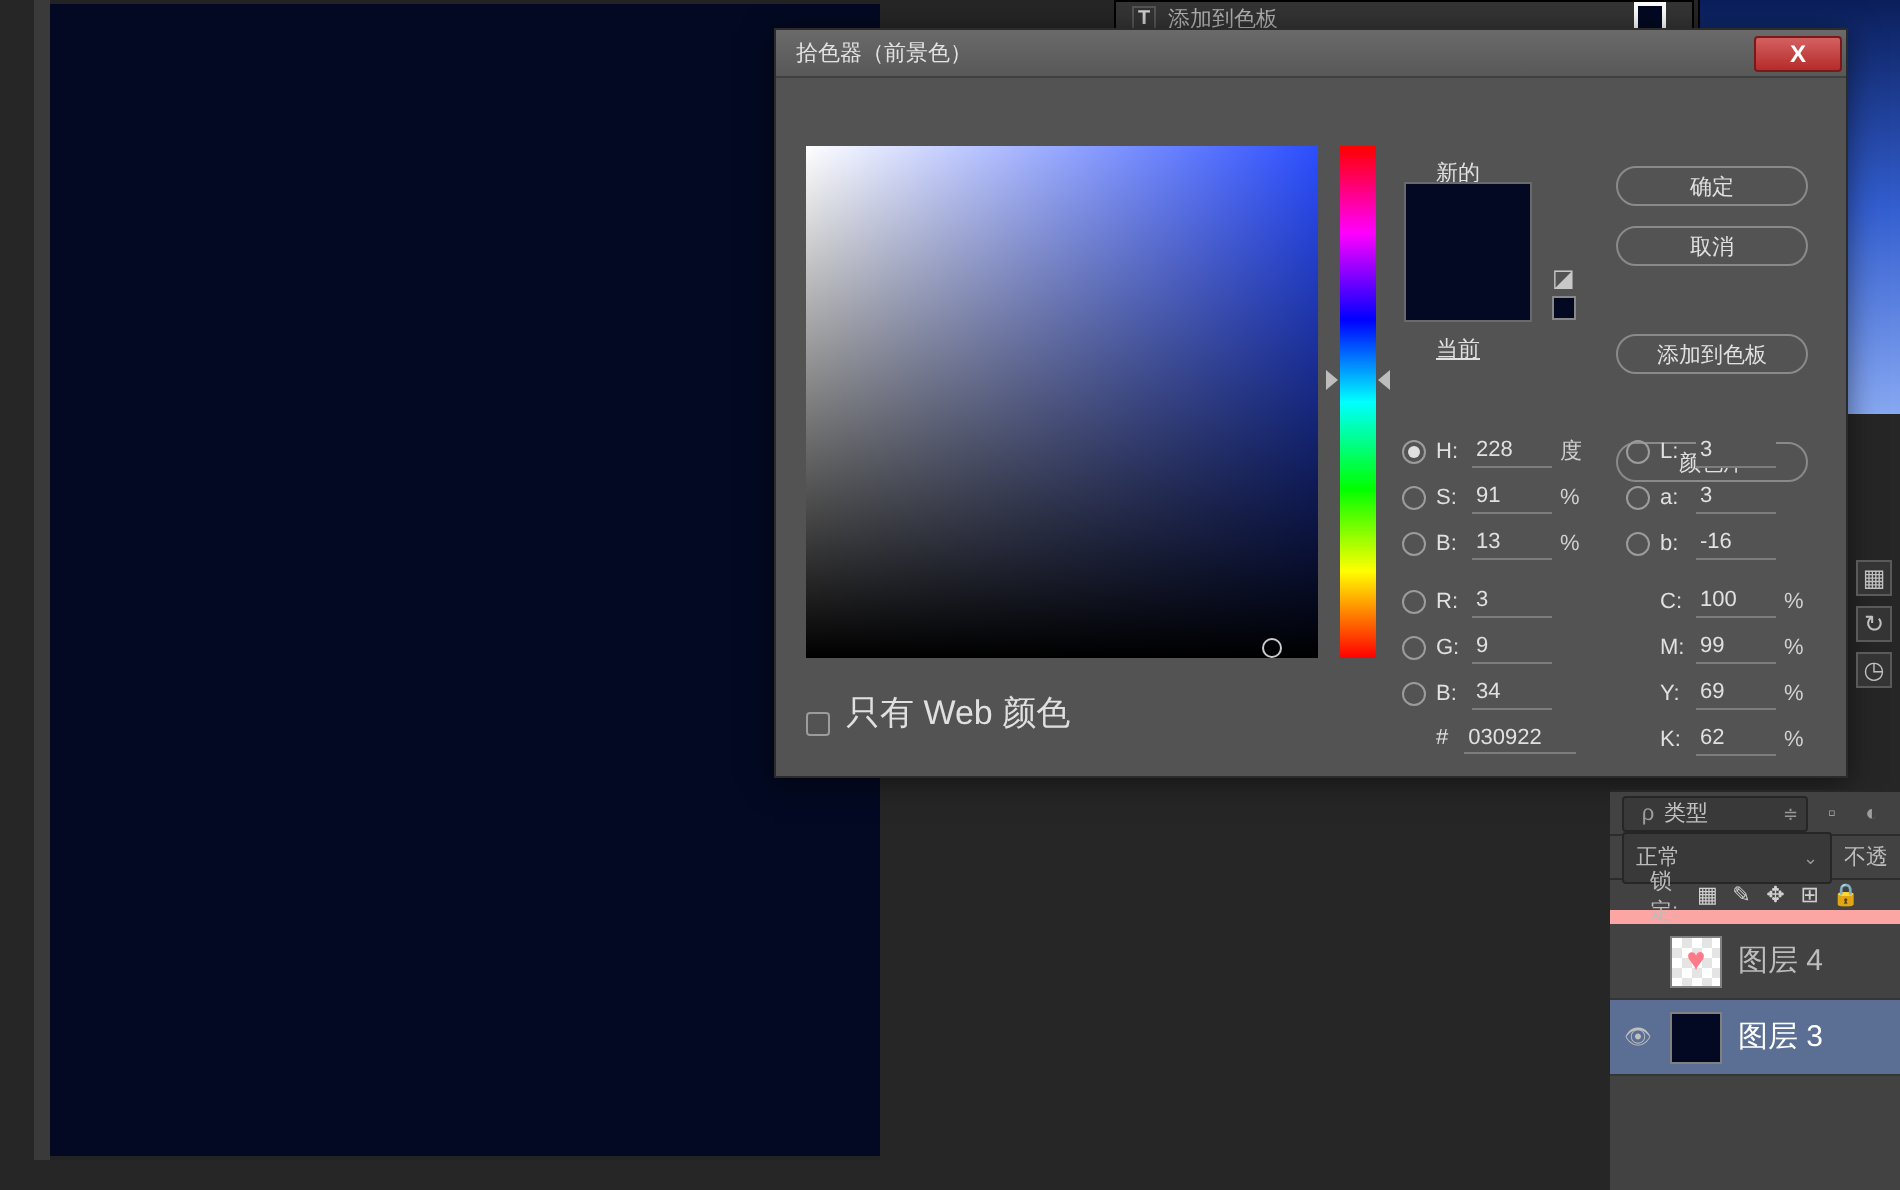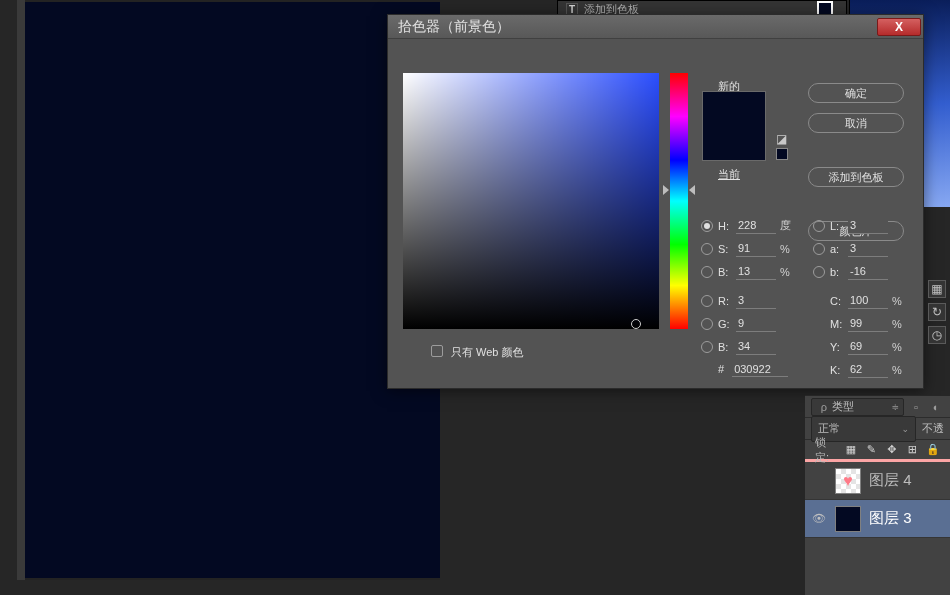--- a/index.html
+++ b/index.html
@@ -14,21 +14,21 @@
   .top-frag { position: absolute; left: 557px; top: 0; width: 290px; height: 18px; background: #343434; border: 1px solid #000; display: flex; align-items: center; gap: 6px; padding: 0 8px; color: #b1b1b1; font-size: 11px; }
   .top-frag .t-icon { width: 12px; height: 12px; display:flex; align-items:center; justify-content:center; color:#d0d0d0; font-size:10px; font-weight:bold; border:1px solid #555; }
   .top-swatch { position: absolute; left: 817px; top: 1px; width: 16px; height: 16px; border: 2px solid #fff; background: #030922; }
 
   
   .grad-strip { position: absolute; left: 849px; top: 0; width: 101px; height: 207px; background: linear-gradient(180deg, #0a1e5a 0%, #335ecf 50%, #87a8f2 100%); border-left:1px solid #000; }
 
   
   .dialog { position: absolute; left: 387px; top: 14px; width: 537px; height: 375px; background: #535353; border: 1px solid #2b2b2b; box-shadow: 0 2px 14px rgba(0,0,0,0.5); }
   .titlebar { height: 24px; background: linear-gradient(#6a6a6a,#585858); display: flex; align-items: center; justify-content: space-between; padding: 0 2px 0 10px; border-bottom:1px solid #404040; }
-  .titlebar .title-text { color: #e2e2e2; font-size: 14px; text-align: right; }
+  .titlebar .title-text { color: #e2e2e2; font-size: 11px; text-align: right; }
   .close-btn { width: 44px; height: 18px; background: linear-gradient(#d46060,#b52b2b); color:#fff; border:1px solid #7a1919; border-radius:2px; display:flex; align-items:center; justify-content:center; font-size:12px; font-weight:bold; cursor:pointer; }
 
   .dlg-body { position: relative; width:100%; height: 351px; }
 
   .sv-field { position: absolute; left: 15px; top: 34px; width: 256px; height: 256px; background:
       linear-gradient(to top, #000, rgba(0,0,0,0)),
       linear-gradient(to right, #fff, rgba(255,255,255,0)),
       #2b4eff; cursor: crosshair; }
   .sv-marker { position:absolute; width:10px; height:10px; border:1px solid #ccc; border-radius:50%; left:228px; top:246px; }
 
@@ -58,33 +58,33 @@
   .radio-dot.sel::after { content:""; width:6px; height:6px; background:#e0e0e0; border-radius:50%; }
   .lbl { width:18px; }
   .inp { width:40px; height:16px; background:#535353; border:none; border-bottom:1px solid #7d7d7d; color:#e0e0e0; font-size:11px; padding:0 2px; }
   .unit { width:16px; margin-left:4px; color:#d0d0d0; }
 
   .val-area2 { position:absolute; left:425px; top:175px; font-size:11px; color:#e0e0e0; }
 
   .hex-row { position:absolute; left:330px; top:322px; font-size:11px; color:#e0e0e0; display:flex; align-items:center; gap:8px; }
   .hex-inp { width:56px; height:16px; background:#535353; border:none; border-bottom:1px solid #7d7d7d; color:#e0e0e0; font-size:11px; padding:0 2px; }
 
-  .webonly { position:absolute; left:15px; top:306px; font-size:11px; color:#e0e0e0; display:flex; align-items:flex-start; gap:8px;margin-left:28px; }
+  .webonly { position:absolute; left:15px; top:306px; font-size:17px; color:#e0e0e0; display:flex; align-items:flex-end; gap:8px; }
   .chk { width:12px; height:12px; border:1px solid #9c9c9c; border-radius:2px; }
 
   
   .panels { position:absolute; left:805px; top:395px; width:145px; height:200px; background:#424242; border-top:1px solid #262626; color:#bcbcbc; font-size:11px; }
   .icon-row { position:absolute; left:928px; top:280px; width:22px; display:flex; flex-direction:column; gap:5px; }
   .side-ico { width:18px; height:18px; border:1px solid #5a5a5a; background:#343434; display:flex; align-items:center; justify-content:center; color:#c0c0c0; font-size:12px; }
   .psearch { height:22px; display:flex; align-items:center; padding:0 6px; gap:4px; border-bottom:1px solid #2c2c2c; }
   .psearch .sel { flex:1; background:#393939; border:1px solid #262626; height:18px; display:flex; align-items:center; padding:0 4px; border-radius:2px; color:#c0c0c0; }
   .pico { width:16px; height:16px; display:flex; align-items:center; justify-content:center; color:#9d9d9d; }
   .blend-row { height:22px; display:flex; align-items:center; padding:0 6px; gap:6px; border-bottom:1px solid #2c2c2c; }
   .blend-sel { flex:1; background:#393939; border:1px solid #262626; height:18px; display:flex; align-items:center; justify-content:space-between; padding:12px 6px; border-radius:2px; }
-  .lock-row { height:22px; display:flex; align-items:center; padding:0 10px; gap:6px; border-bottom:3px solid #fca5a5; }
+  .lock-row { height:22px; display:flex; align-items:center; padding:0 20px; gap:6px; border-bottom:7px solid #fca5a5; }
   .lock-row .li { width:16px; height:16px; display:flex; align-items:center; justify-content:center; color:#d0d0d0; }
 
   .layer { height:38px; display:flex; align-items:center; padding:0 6px; gap:8px; border-bottom:1px solid #353535; }
   .layer.active { background:#5a6f93; color:#fff; }
   .eye { width:16px; text-align:center; color:#c0c0c0; }
   .thumb { width:26px; height:26px; border:1px solid #808080; background:#fff; }
   .th-dark { background:#030922; }
   .th-heart { background:
       repeating-conic-gradient(#e4e4e4 0 25%, #fff 0 50%) 0 0/10px 10px;
       display:flex; align-items:center; justify-content:center; color:#ff7a88; font-size:16px; }

